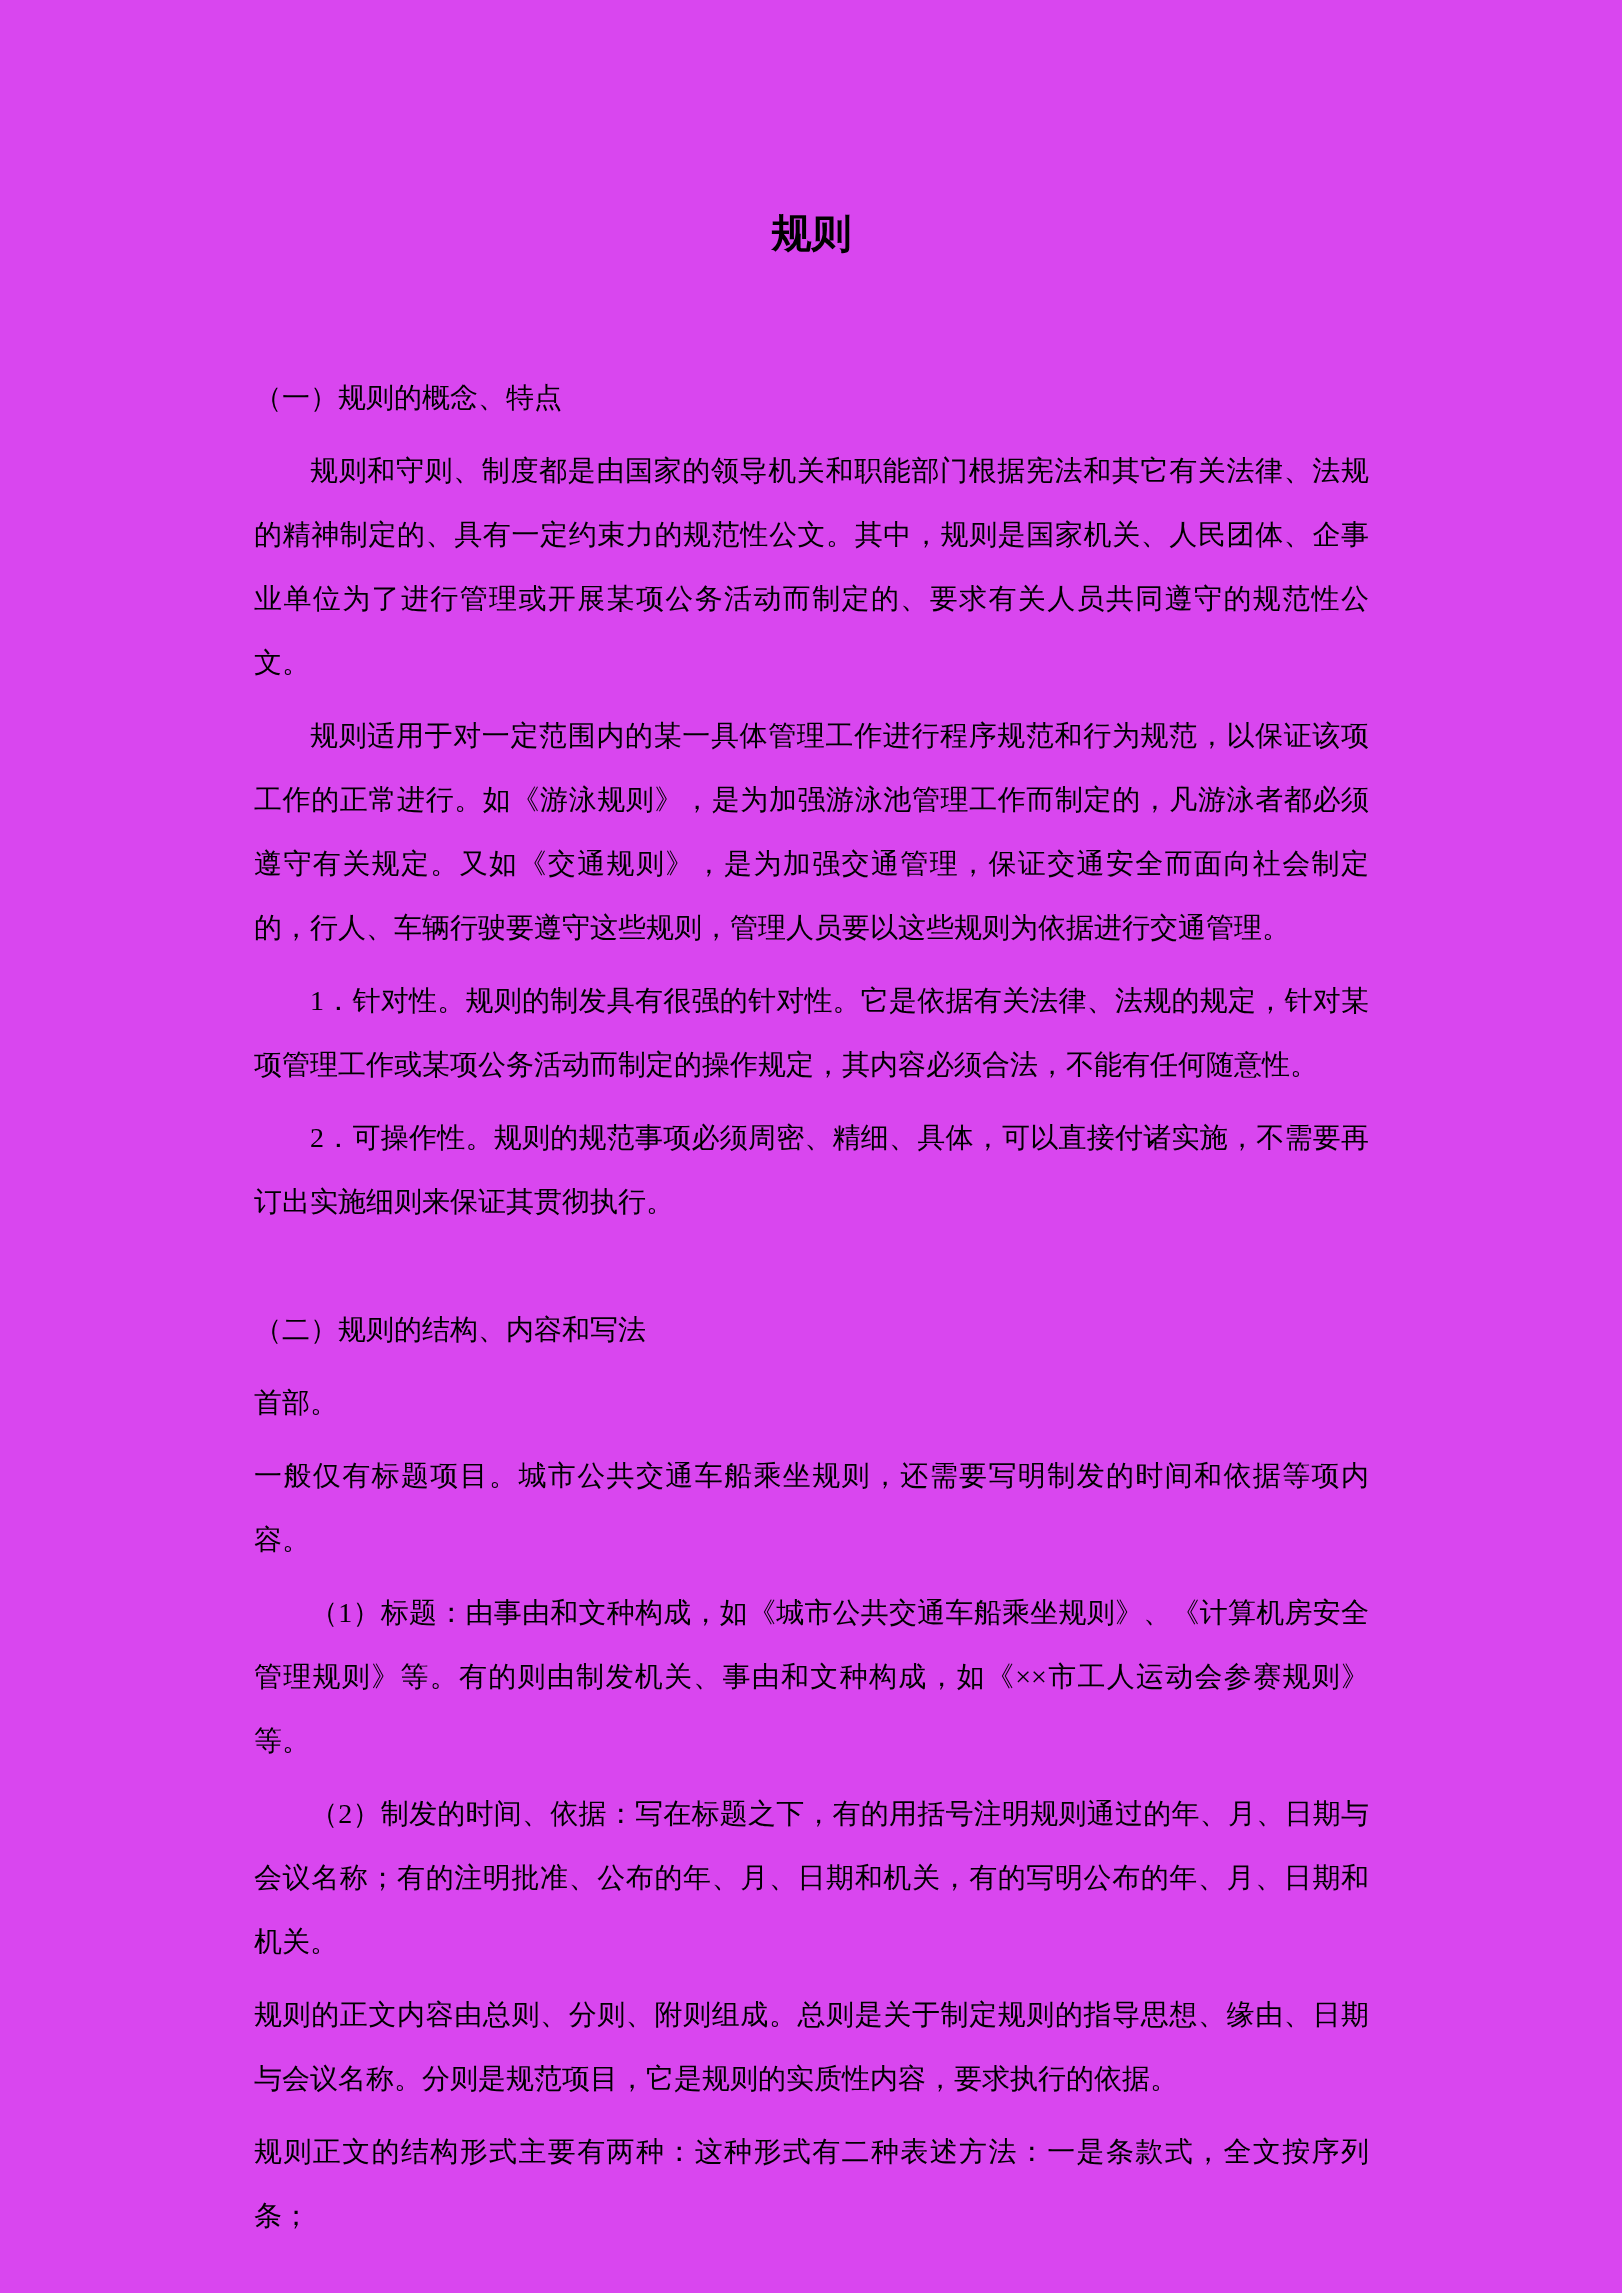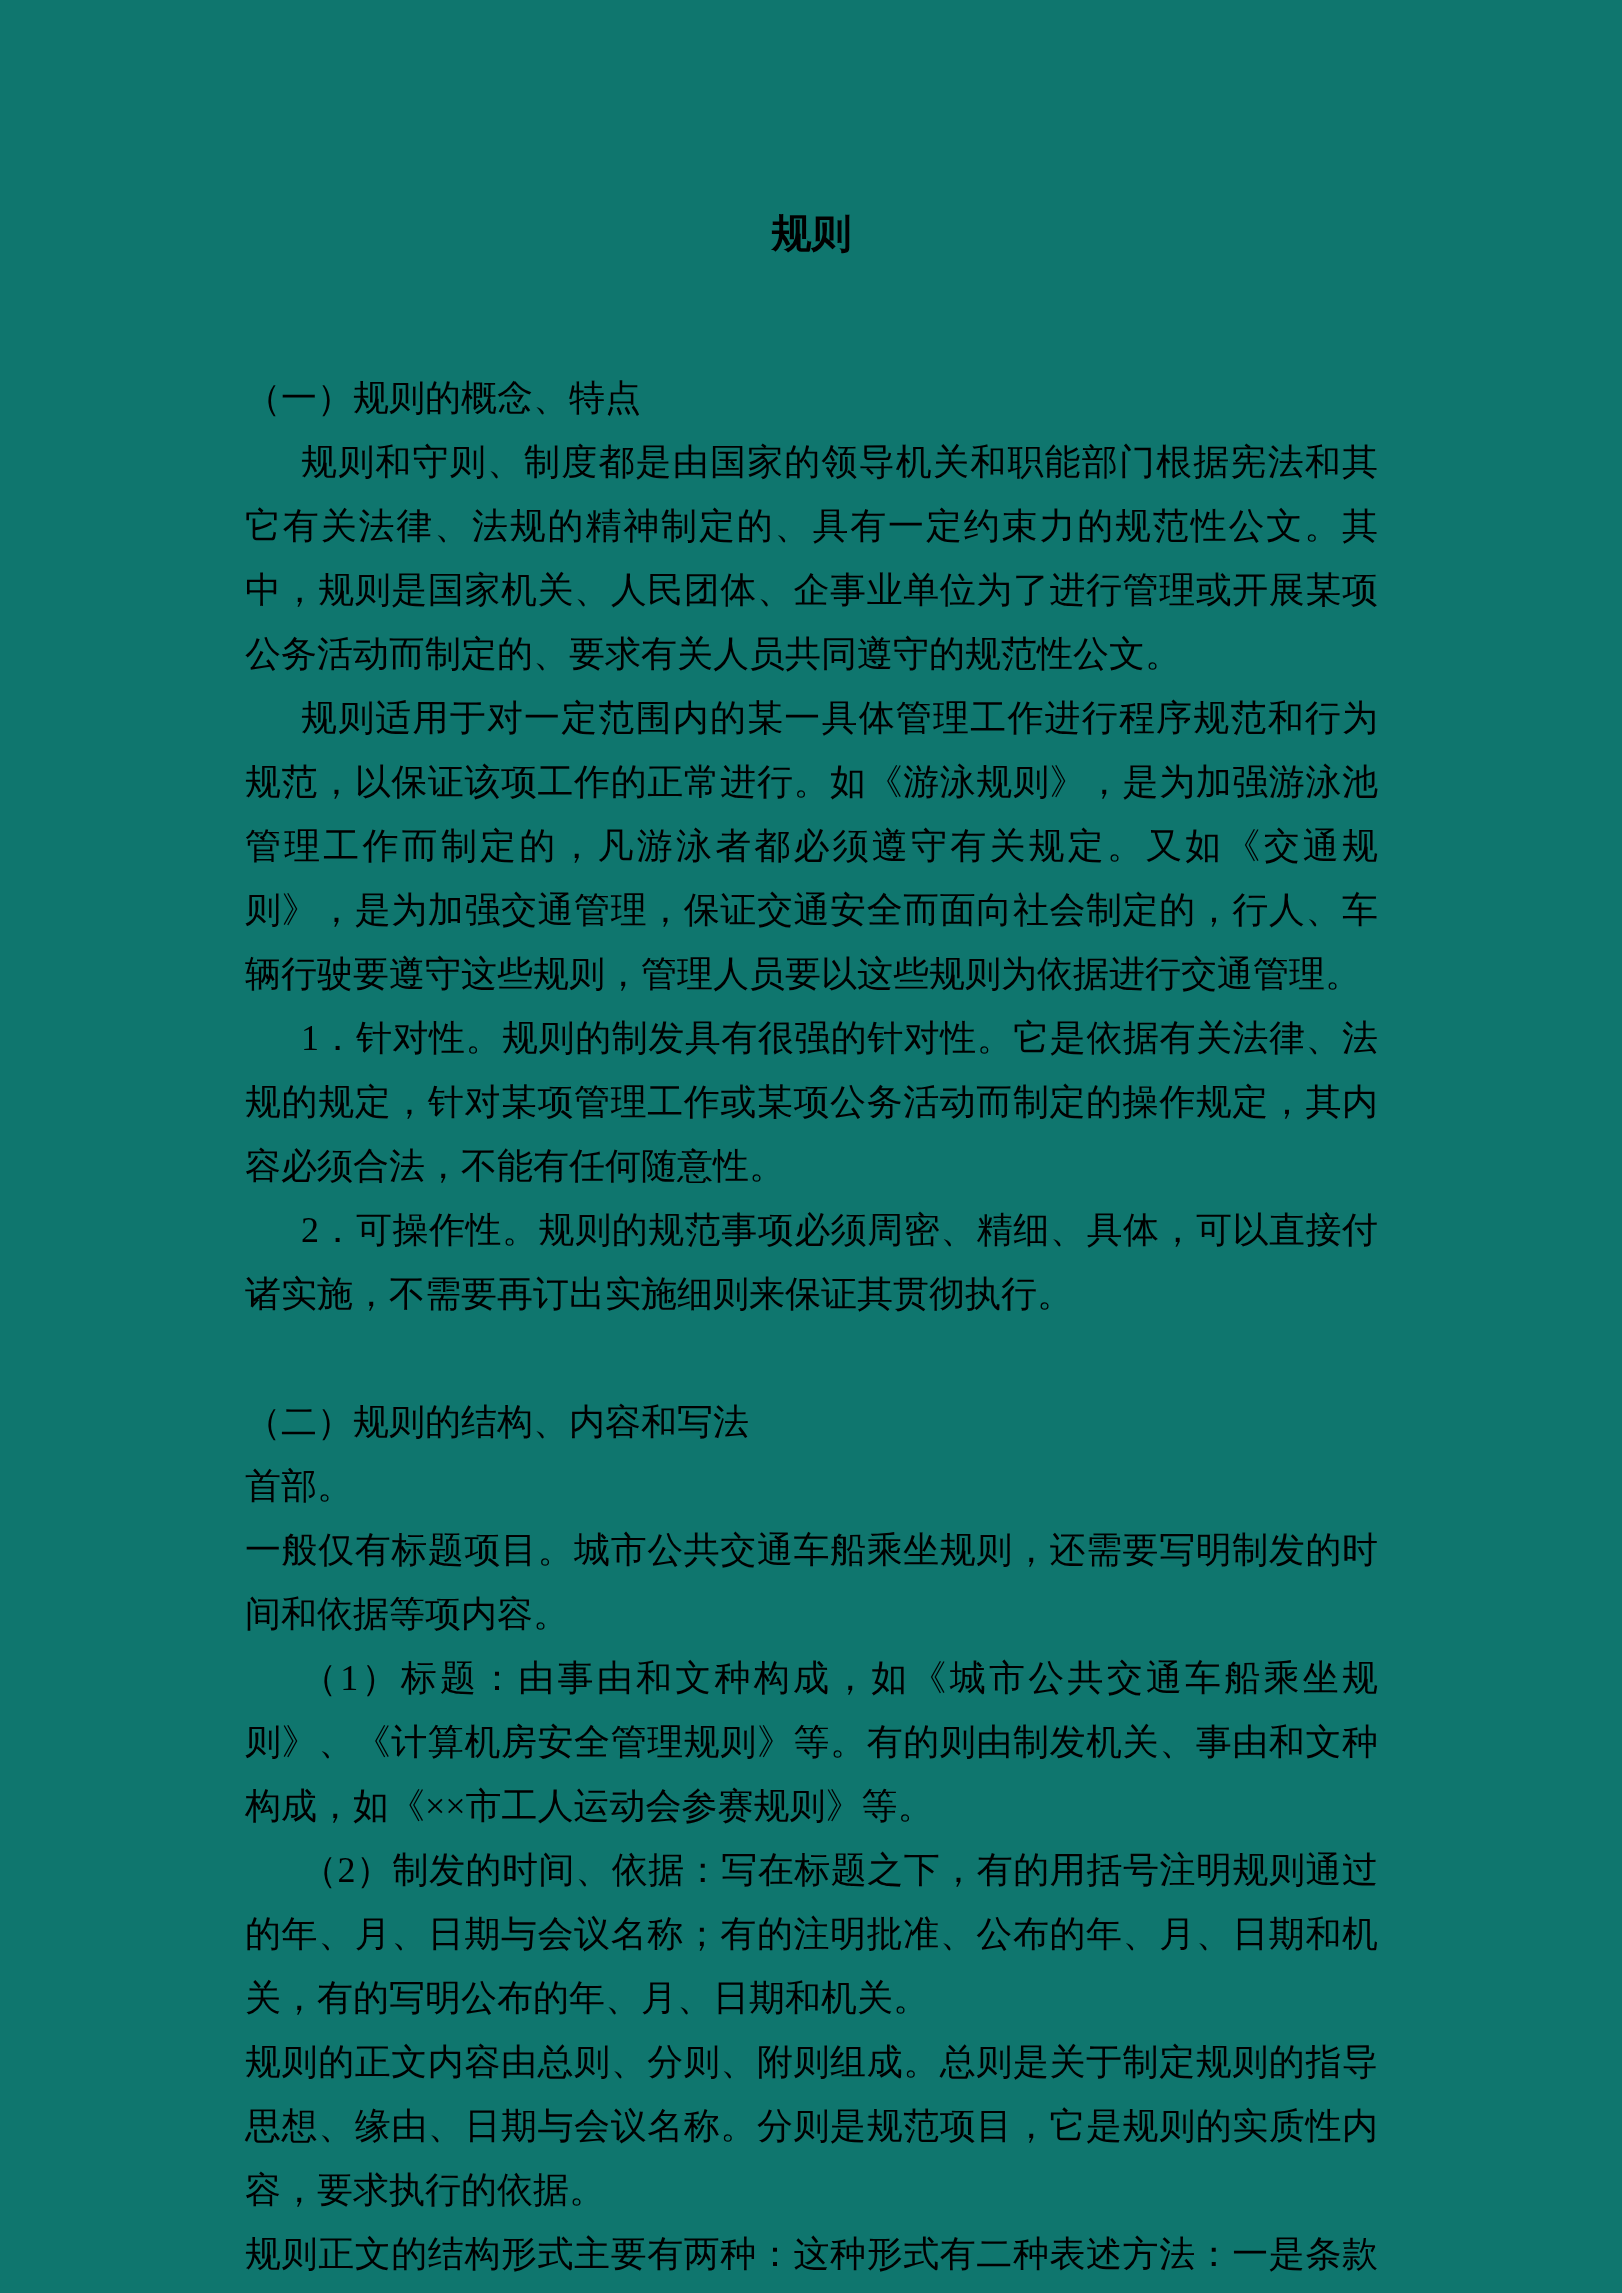--- a/index.html
+++ b/index.html
@@ -4,39 +4,39 @@
 <style>
   html, body {
     margin: 0;
     padding: 0;
     background: #ffffff;
   }
   .page {
     position: relative;
     width: 1623px;
     height: 2294px;
-    background: #0f766e;
+    background: #d946ef;
     overflow: hidden;
     color: #000000;
     font-family: "Liberation Serif", "DejaVu Serif", serif;
   }
   .doc-title {
     margin: 202px 245px 100px 245px;
     text-align: center;
     font-size: 40px;
     font-weight: bold;
     line-height: 64px;
     white-space: nowrap;
   }
   .doc-body {
     margin: 0 245px;
   }
   .doc-body p {
-    margin: 0;
-    font-size: 36px;
+    margin: 9px;
+    font-size: 28px;
     line-height: 64px;
     text-align: justify;
     text-justify: inter-ideograph;
     letter-spacing: 0;
   }
   .indent {
     text-indent: 56px;
   }
   .section-gap {
     margin-top: 64px !important;

